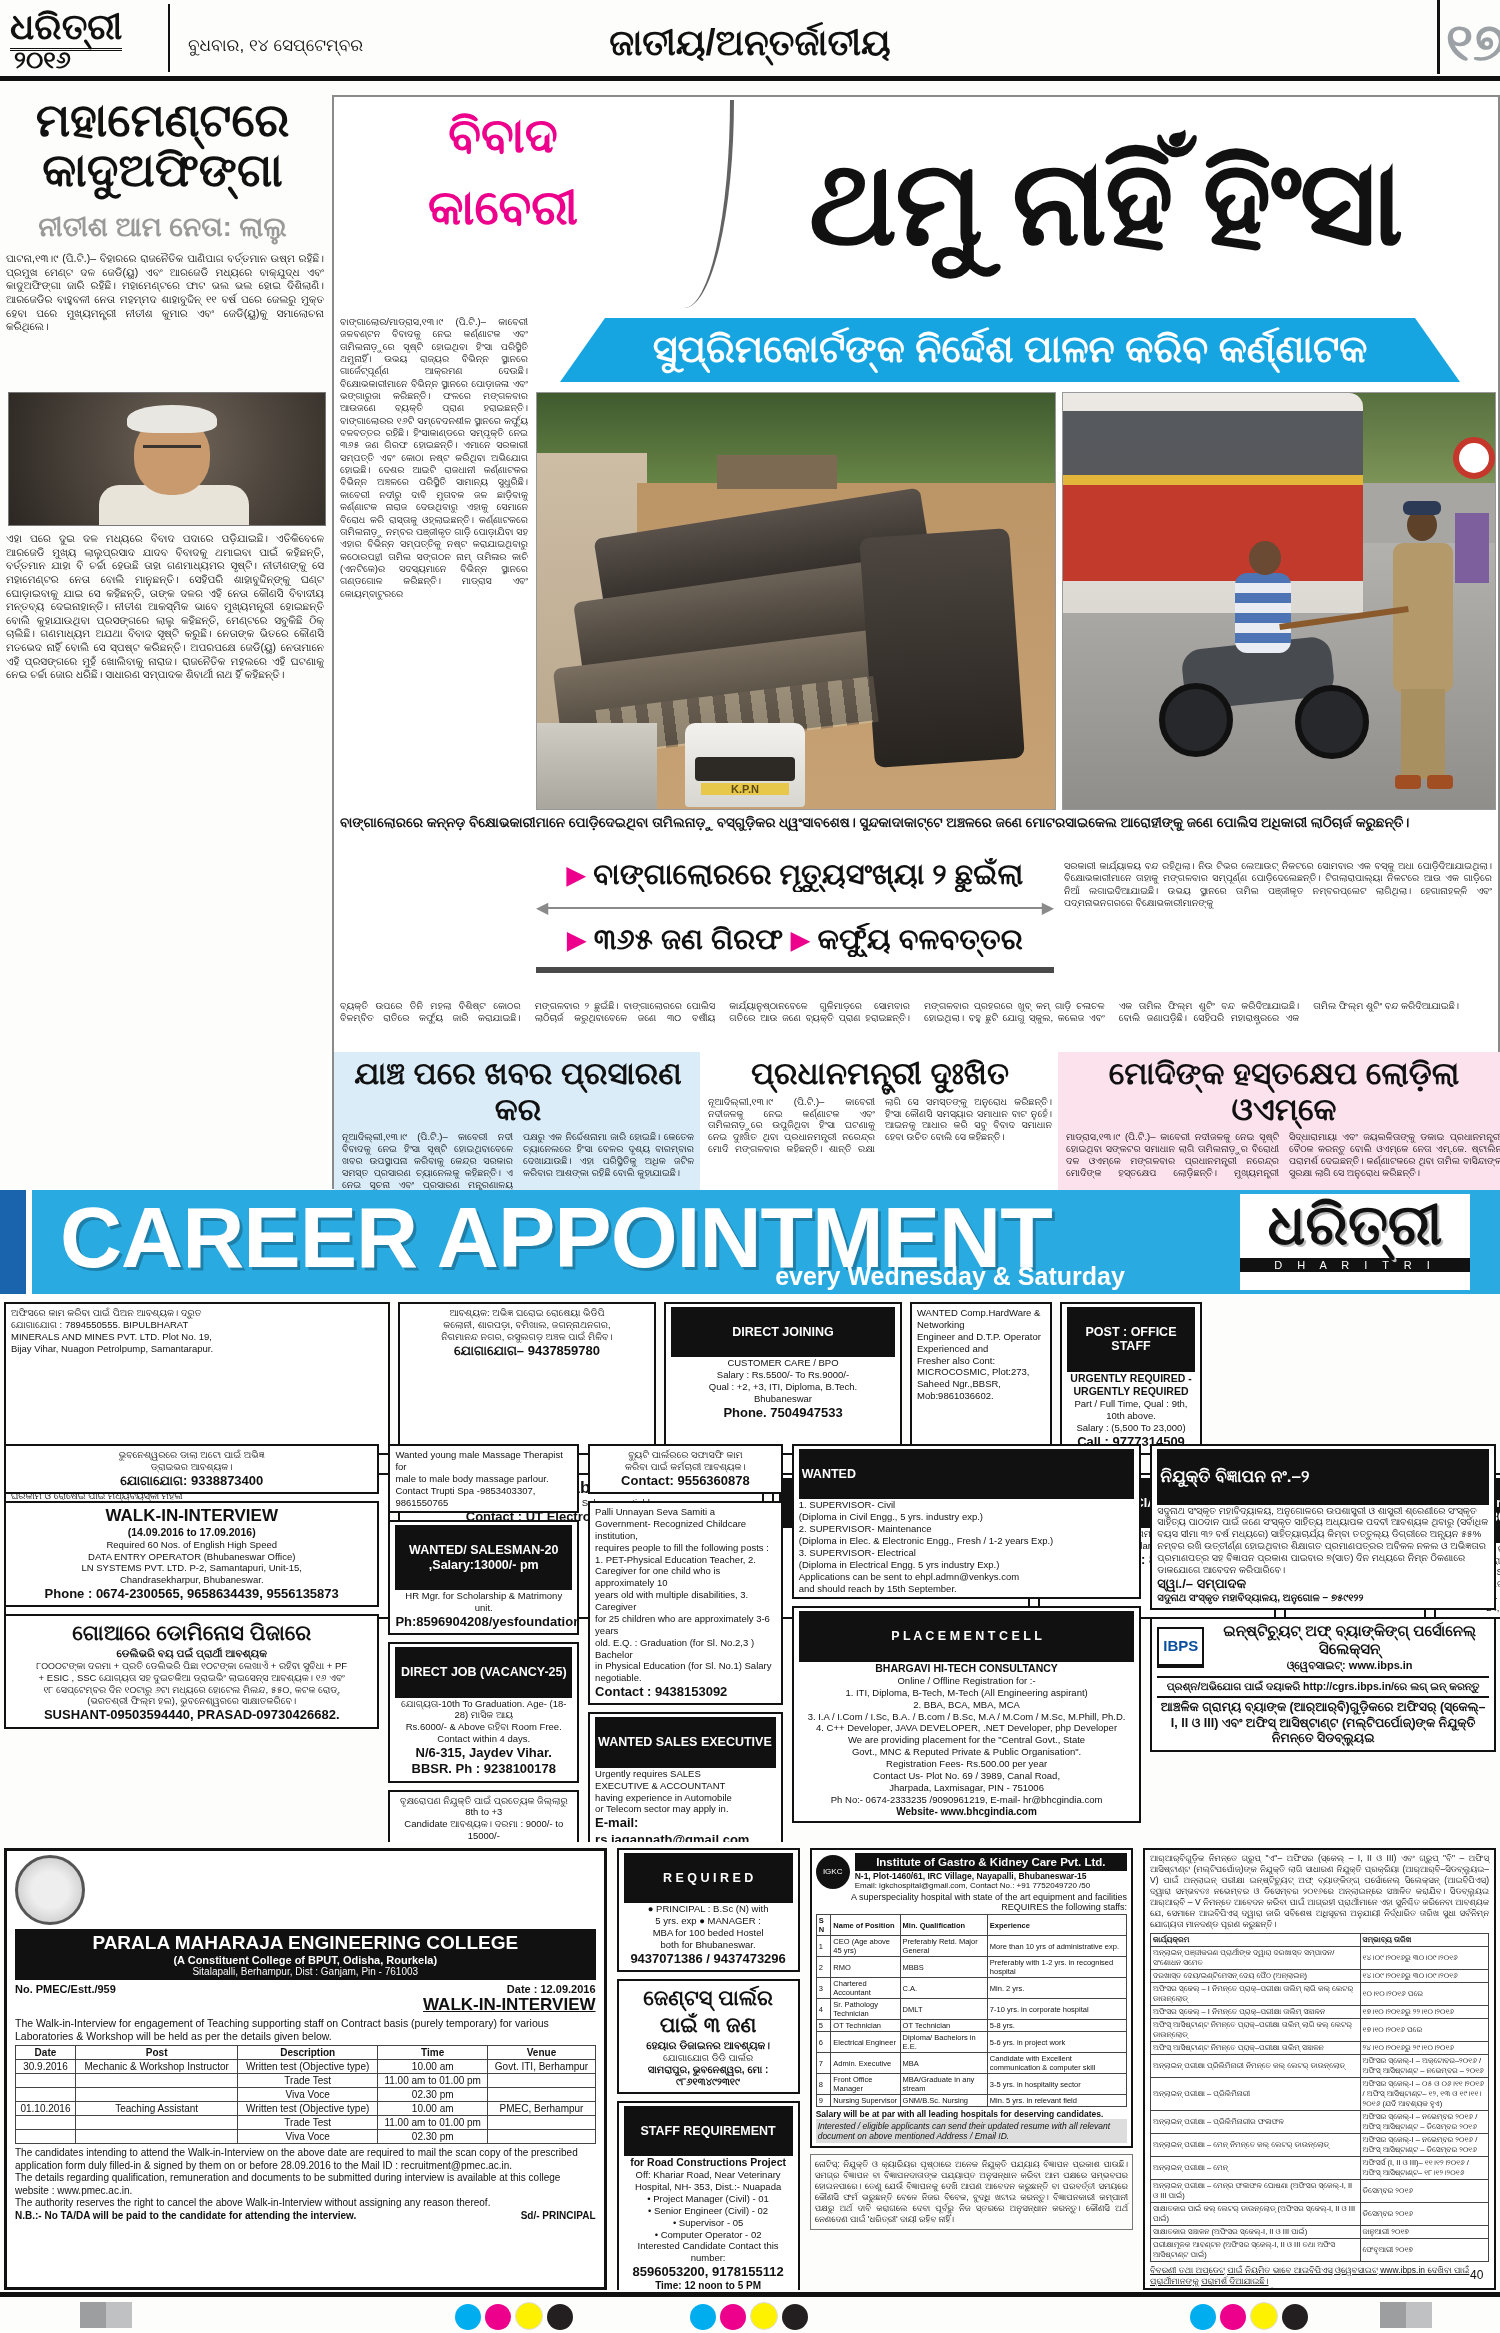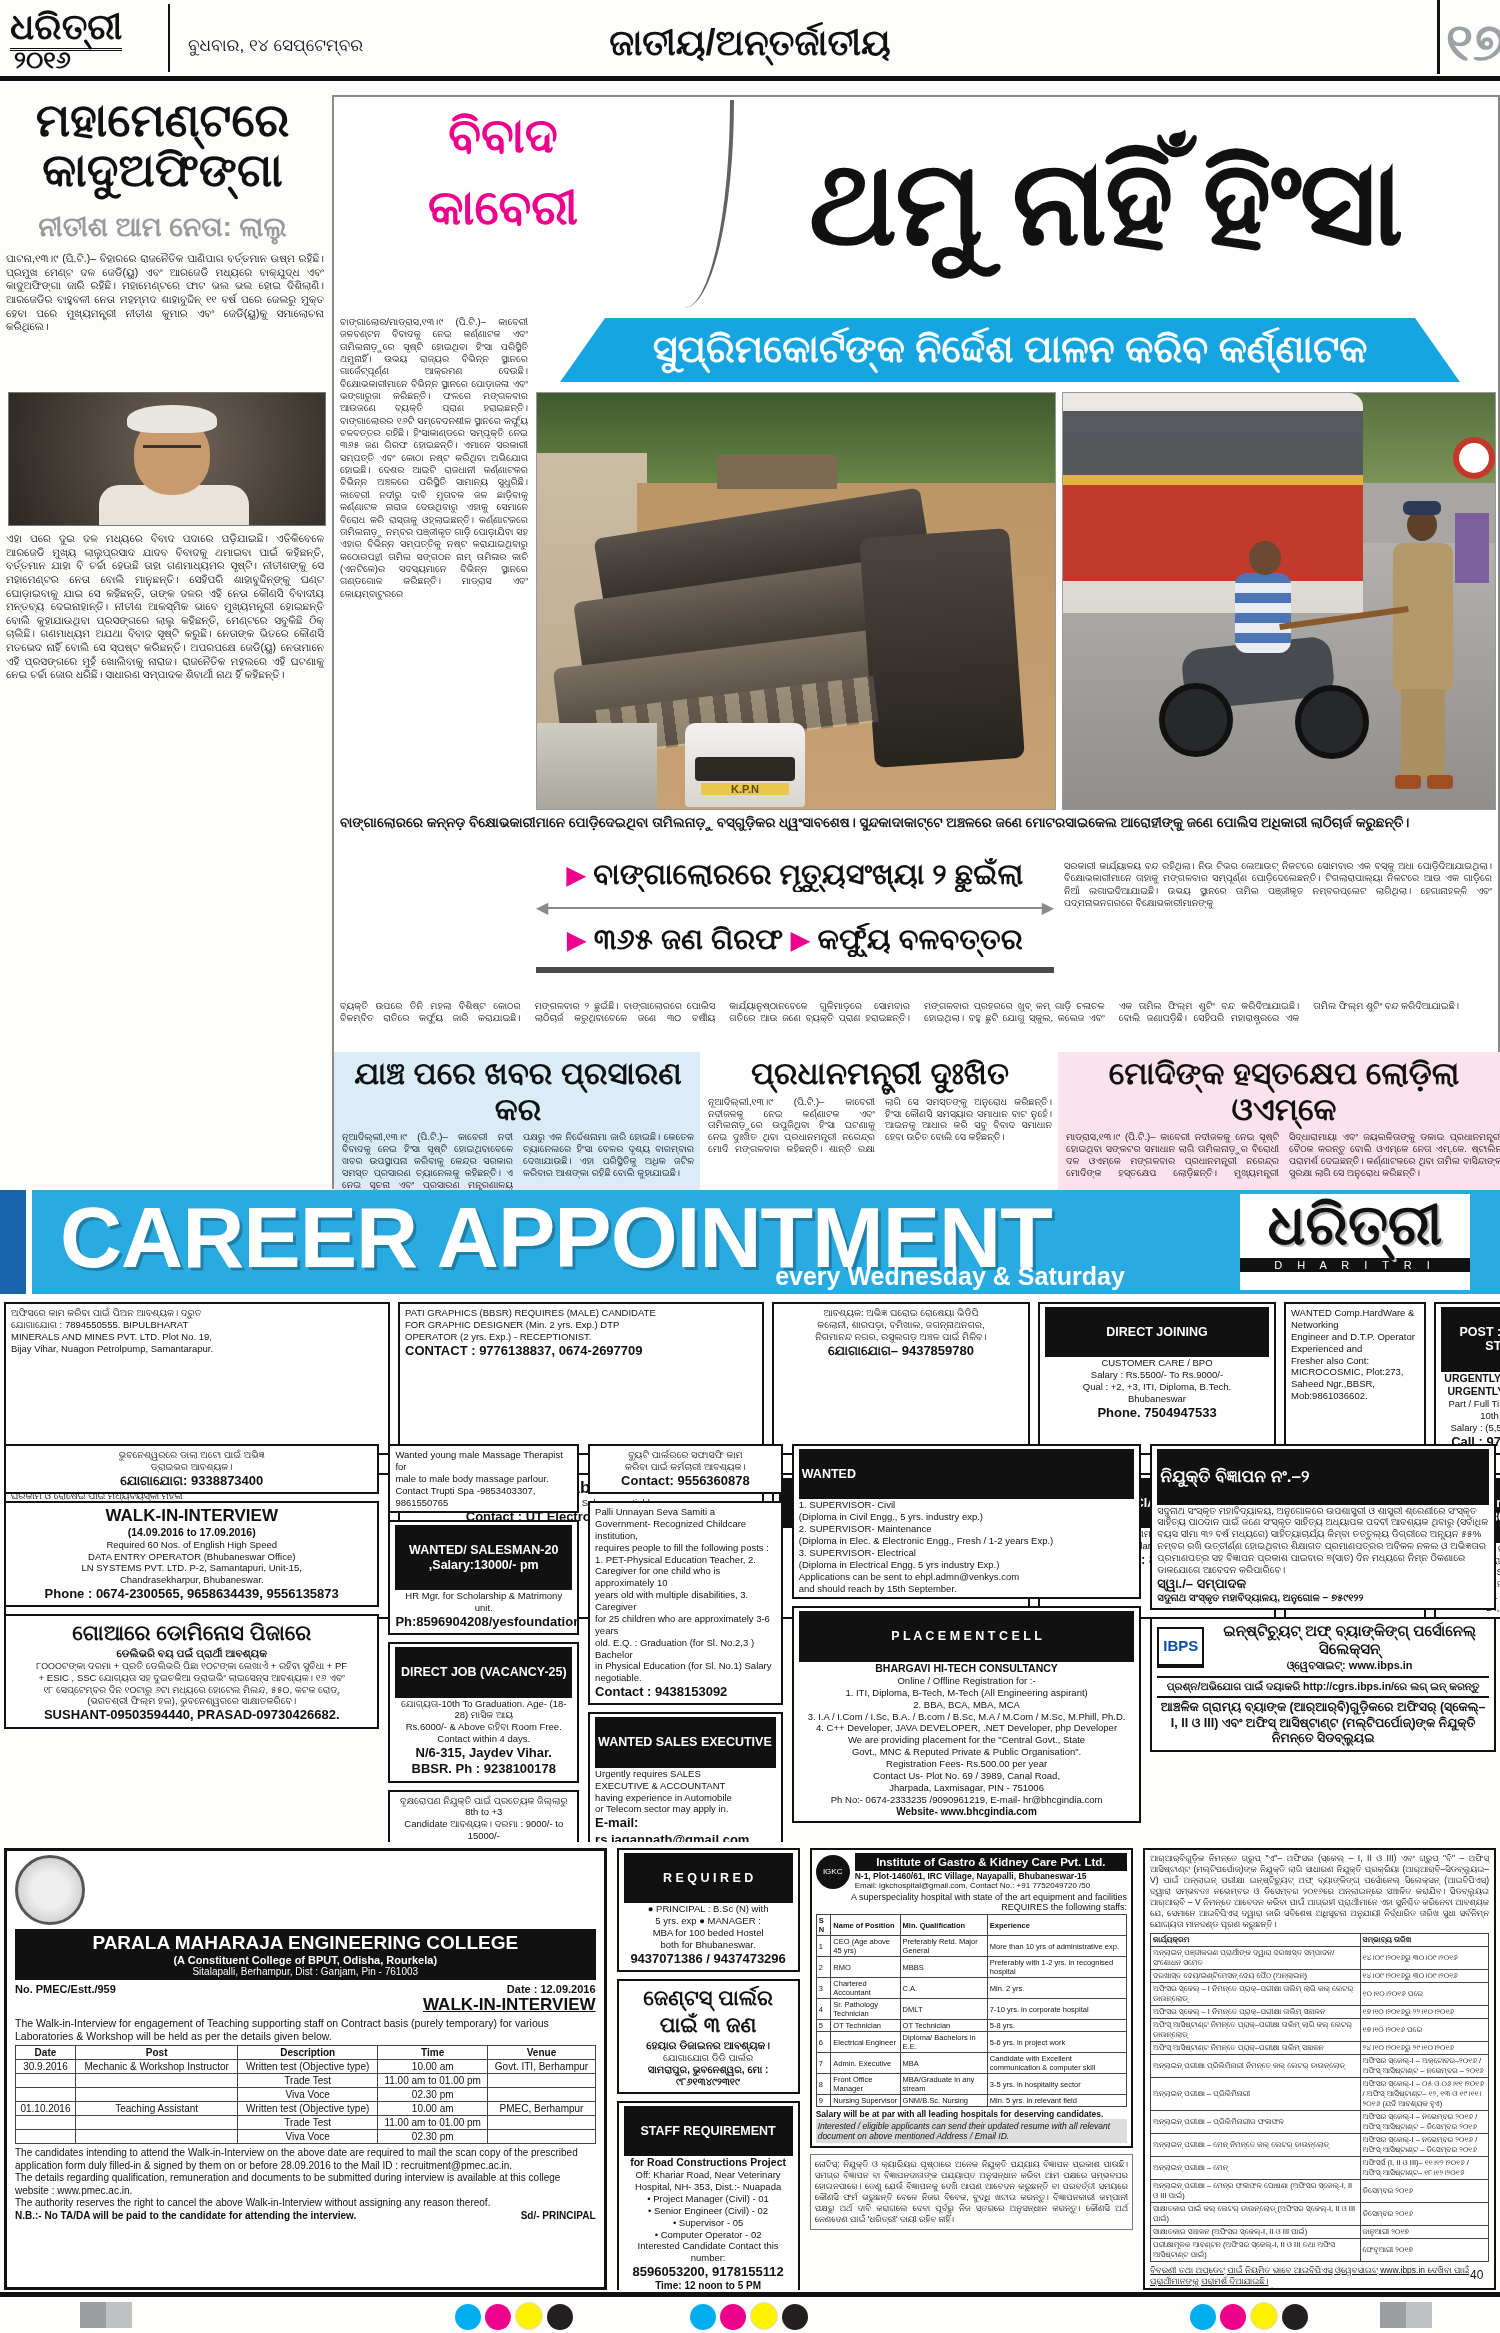--- a/index.html
+++ b/index.html
@@ -228,26 +228,20 @@
 </div>
 
 <div class="abs" id="cl-rows">
   <div class="cl-row">
     <div class="ad w1 leftal">
         <div class="ad-l">ଅଫିସରେ କାମ କରିବା ପାଇଁ ପିଅନ ଆବଶ୍ୟକ। ଦ୍ରୁତ</div>
         <div class="ad-l">ଯୋଗାଯୋଗ : 7894550555. BIPULBHARAT</div>
         <div class="ad-l">MINERALS AND MINES PVT. LTD. Plot No. 19,</div>
         <div class="ad-l">Bijay Vihar, Nuagon Petrolpump, Samantarapur.</div>
       </div>
-    <div class="ad w2 leftal">
-        <div class="ad-l">PATI GRAPHICS (BBSR) REQUIRES (MALE) CANDIDATE</div>
-        <div class="ad-l">FOR GRAPHIC DESIGNER (Min. 2 yrs. Exp.) DTP</div>
-        <div class="ad-l">OPERATOR (2 yrs. Exp.) - RECEPTIONIST.</div>
-        <div class="ad-p">CONTACT : 9776138837, 0674-2697709</div>
-      </div>
     <div class="ad w3">
         <div class="ad-l">ଆବଶ୍ୟକ: ଅଭିଜ୍ଞ ଘରୋଇ ରୋଷେୟା ଭିଡିପି</div>
         <div class="ad-l">କଲୋନୀ, ଶାରପଡ଼ା, ବମିଖାଲ, ଜଗନ୍ନାଥନଗର,</div>
         <div class="ad-l">ନିଗମାନନ୍ଦ ନଗର, ରସୁଲଗଡ଼ ଅଞ୍ଚଳ ପାଇଁ ମିଳିବ।</div>
         <div class="ad-p">ଯୋଗାଯୋଗ– 9437859780</div>
       </div>
     <div class="ad w4 inv">
         <div class="ad-t">DIRECT JOINING</div>
         <div class="ad-l">CUSTOMER CARE / BPO</div>
         <div class="ad-l">Salary : Rs.5500/- To Rs.9000/-</div>

